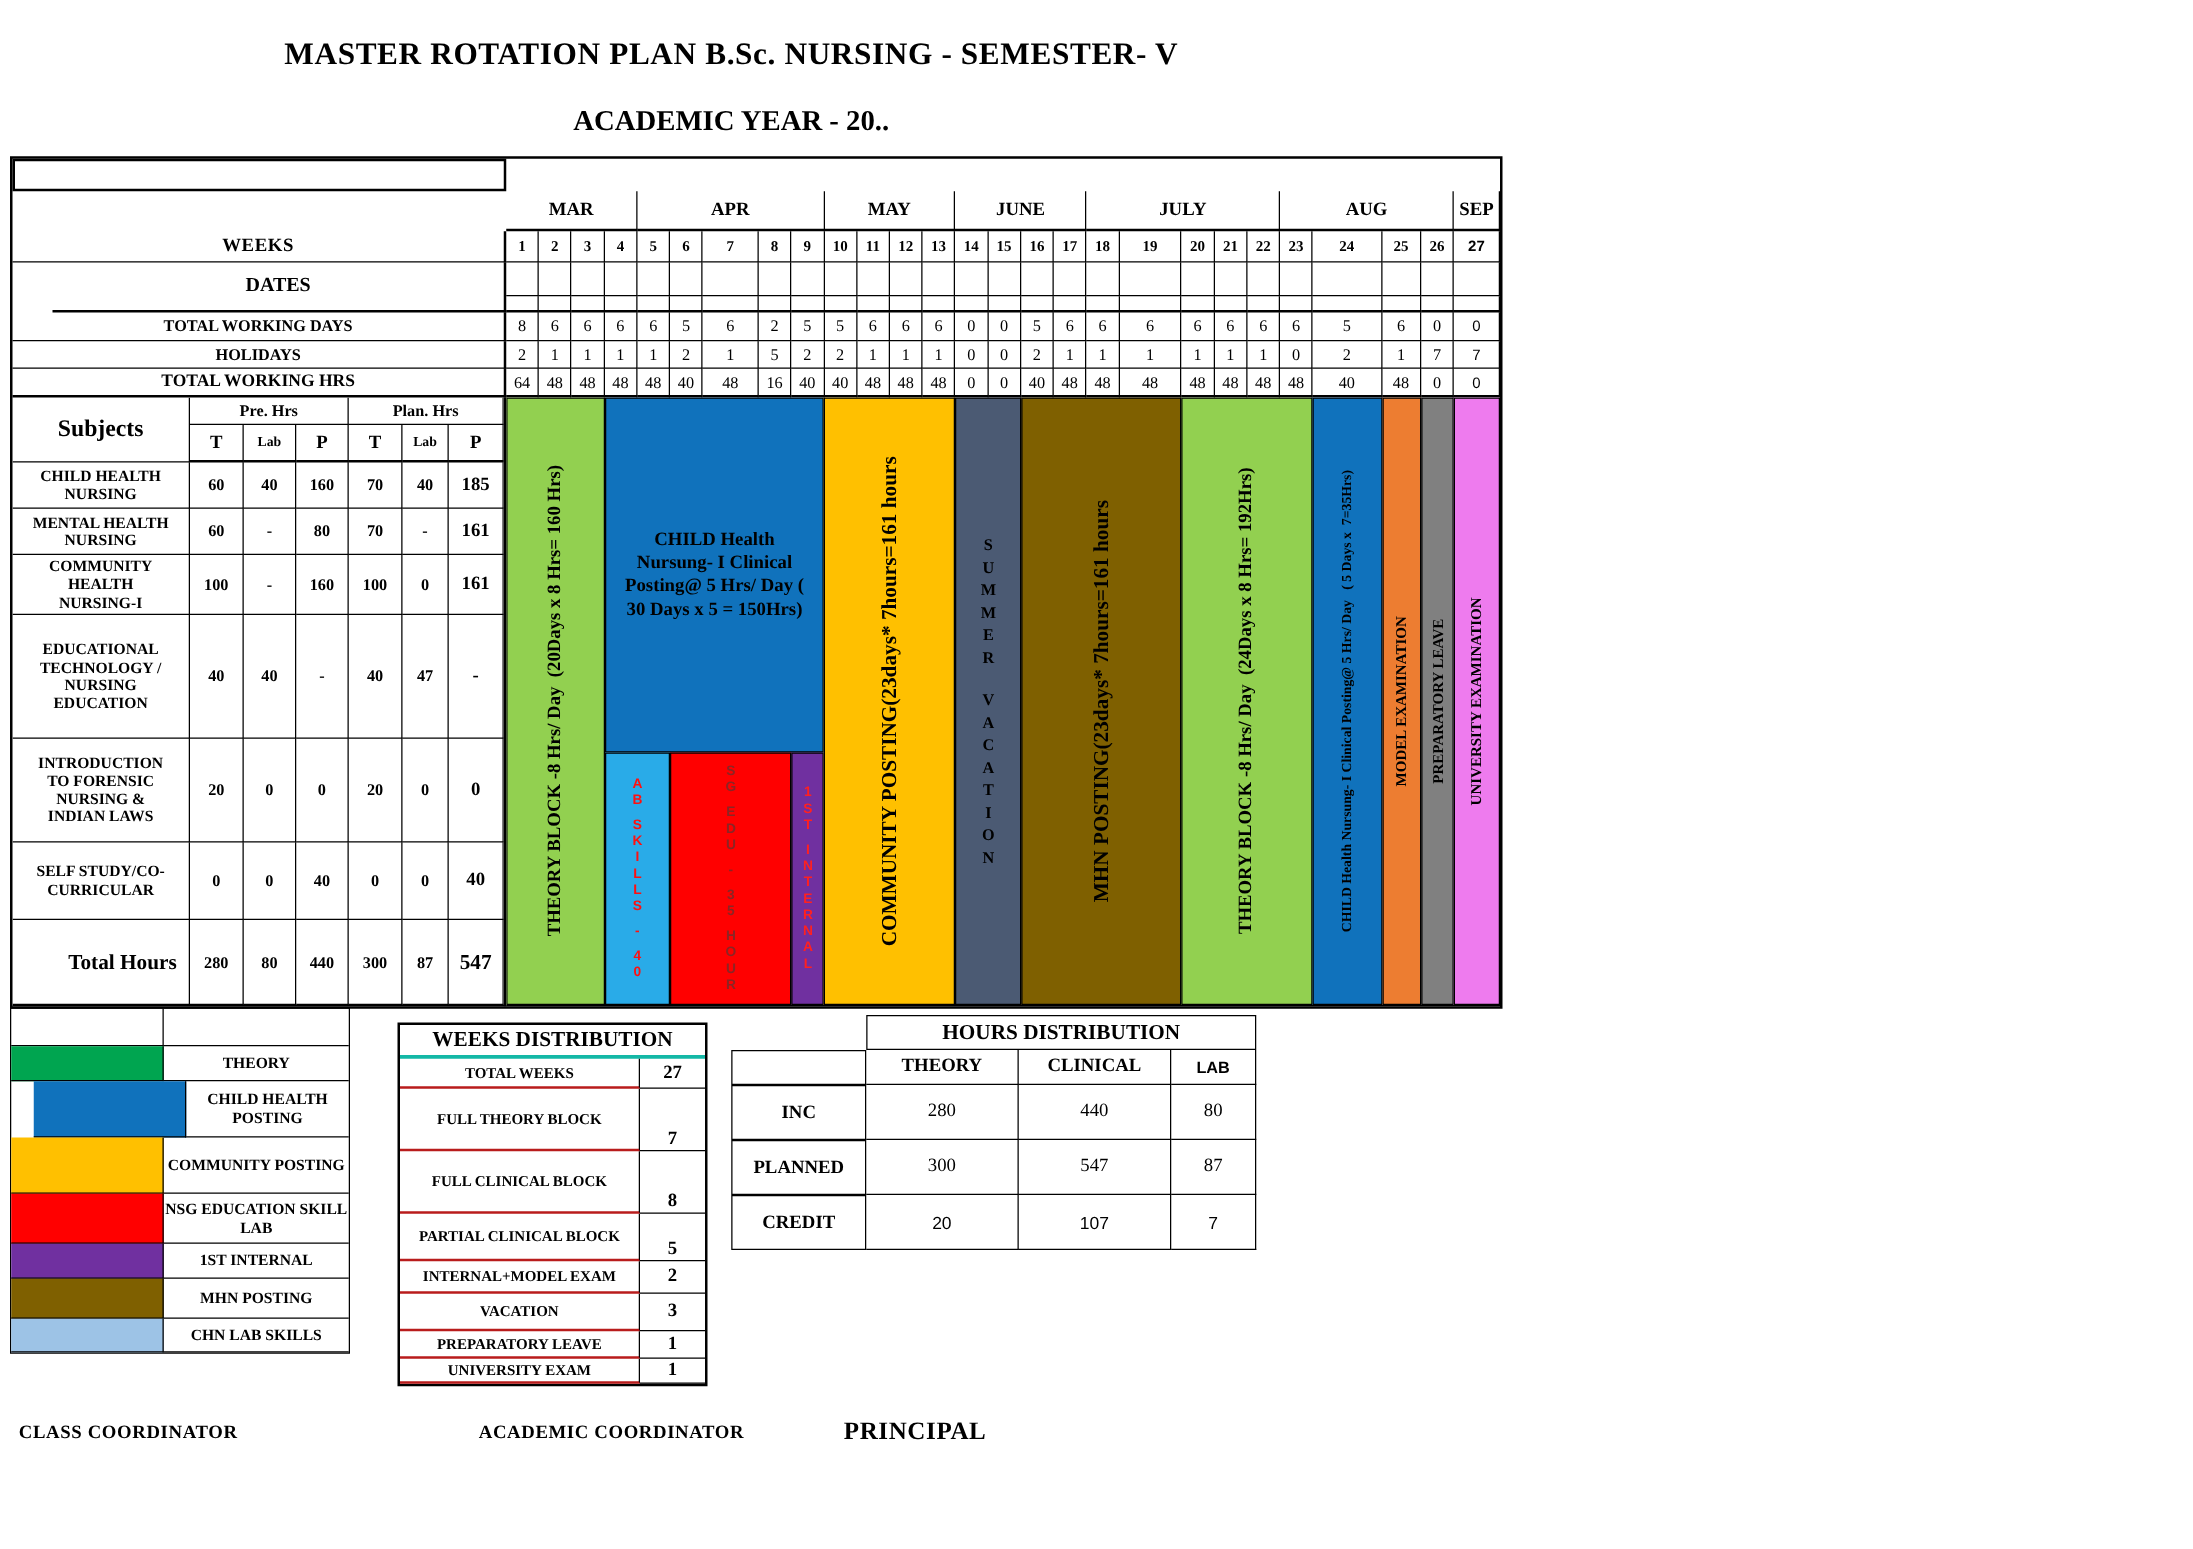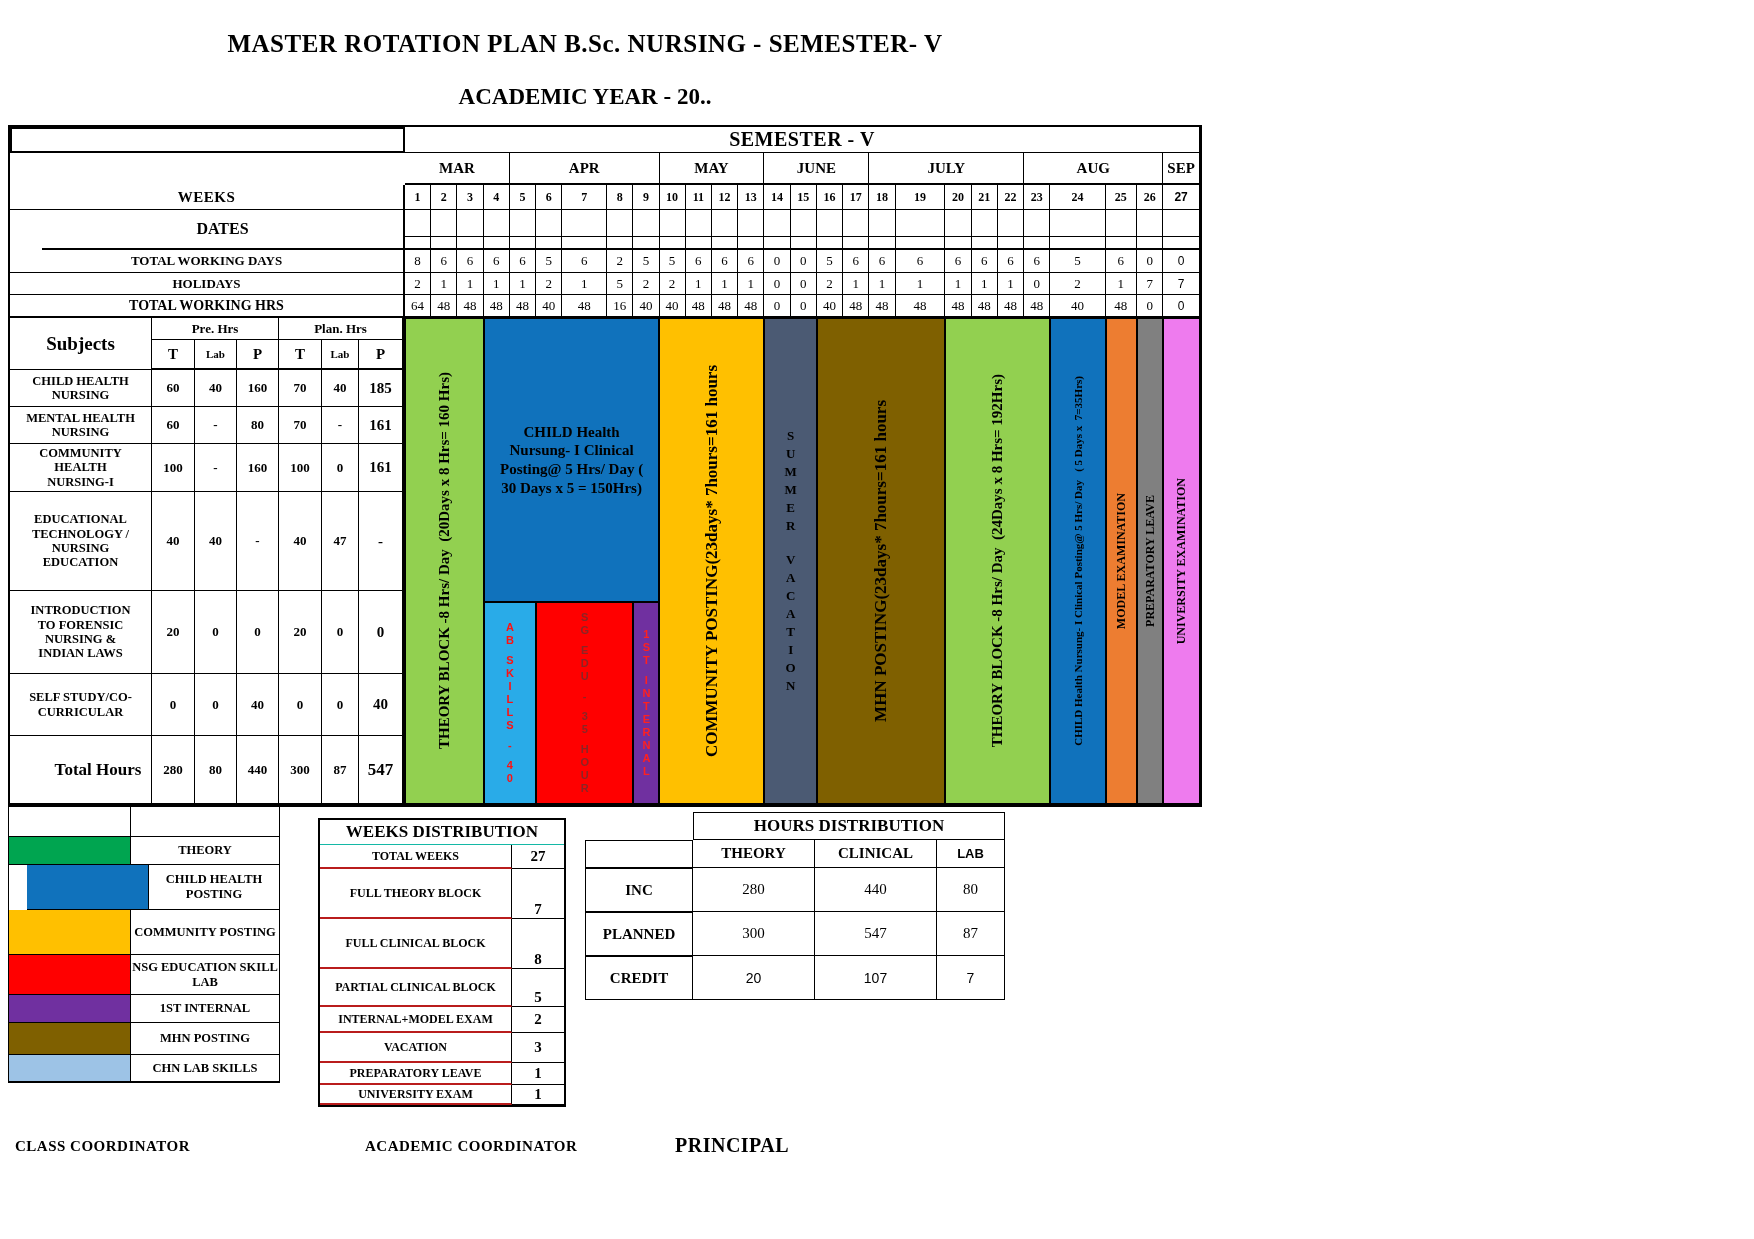--- a/index.html
+++ b/index.html
@@ -60,21 +60,21 @@
   .stack.serifstack .gap { height:16px; }
 
   
   .legend { position:absolute; left:8px; top:806px; width:272px; border:1px solid #000; box-sizing:border-box; }
   .legend-row { display:flex; }
   .legend-swatch { width:122px; box-sizing:border-box; border-right:1px solid #000; border-bottom:1px solid #000; }
   .legend-label { flex:1; box-sizing:border-box; border-bottom:1px solid #000; display:flex;
                   align-items:center; justify-content:center; text-align:center;
                   font-weight:bold; font-size:12.5px; line-height:1.2; }
   .wdist { position:absolute; left:318px; top:818px; width:248px; border:2px solid #000; box-sizing:border-box; }
-  .wdist-title { font-size:17px; font-weight:bold; text-align:center; border-bottom:1px solid #14b8a6; padding:2px 0; }
+  .wdist-title { font-size:17px; font-weight:bold; text-align:center; border-bottom:3px solid #14b8a6; padding:2px 0; }
   .wdist-row { display:flex; }
   .wdist-label { flex:1; box-sizing:border-box; border-right:1px solid #000; border-bottom:2px solid #b91c1c;
                  display:flex; align-items:center; justify-content:center; font-weight:bold; font-size:12px; text-align:center; }
   .wdist-value { width:52px; box-sizing:border-box; border-bottom:1px solid #000; display:flex;
                  justify-content:center; font-weight:bold; font-size:15px; align-items:center; }
   .wdist-value.bottom { align-items:flex-end; }
   .hdist { position:absolute; left:585px; top:812px; width:420px; display:grid;
            grid-template-columns:108px 122px 122px 68px; grid-template-rows:28px 28px 44px 44px 44px; }
   .hd-cell { display:flex; align-items:center; justify-content:center; box-sizing:border-box;
              border-right:1px solid #000; border-bottom:1px solid #000; border-top:0; border-left:0; }
@@ -92,21 +92,20 @@
 </style>
 </head>
 <body>
 
 <div id="sheet">
   <div class="doc-title">MASTER ROTATION PLAN B.Sc. NURSING - SEMESTER- V</div>
   <div class="doc-subtitle">ACADEMIC YEAR - 20..</div>
 
   <div class="main-grid" id="main-grid" style="grid-template-columns: 395px 1fr 1fr 1fr 1fr 1fr 1fr 1.7fr 1fr 1fr 1fr 1fr 1fr 1fr 1fr 1fr 1fr 1fr 1fr 1.9fr 1fr 1fr 1fr 1fr 2.1fr 1.2fr 1fr 1.4fr;">
       <div class="cell br2" style="grid-area: 1 / 1 / 2 / 2; border: 2px solid rgb(0, 0, 0);"></div>
-      <div class="cell semester" style="grid-area: 1 / 2 / 2 / 29;">SEMESTER - V</div>
       <div class="cell month-cell bb2" style="grid-area: 2 / 2 / 3 / 6;">MAR</div>
       <div class="cell month-cell bb2" style="grid-area: 2 / 6 / 3 / 11;">APR</div>
       <div class="cell month-cell bb2" style="grid-area: 2 / 11 / 3 / 15;">MAY</div>
       <div class="cell month-cell bb2" style="grid-area: 2 / 15 / 3 / 19;">JUNE</div>
       <div class="cell month-cell bb2" style="grid-area: 2 / 19 / 3 / 24;">JULY</div>
       <div class="cell month-cell bb2" style="grid-area: 2 / 24 / 3 / 28;">AUG</div>
       <div class="cell month-cell bb2" style="grid-area: 2 / 28 / 3 / 29;">SEP</div>
       <div class="cell weeks-lbl br2" style="grid-area: 3 / 1 / 4 / 2;">WEEKS</div>
       <div class="cell wknum" style="grid-area: 3 / 2 / 4 / 3;">1</div>
       <div class="cell wknum" style="grid-area: 3 / 3 / 4 / 4;">2</div>
@@ -528,15 +527,15 @@
       <div class="hd-cell hd-val" style="grid-area: 4 / 2 / 5 / 3;">300</div>
       <div class="hd-cell hd-val" style="grid-area: 4 / 3 / 5 / 4;">547</div>
       <div class="hd-cell hd-val" style="grid-area: 4 / 4 / 5 / 5;">87</div>
       <div class="hd-cell hd-rowlabel hd-frame" style="grid-area: 5 / 1 / 6 / 2;">CREDIT</div>
       <div class="hd-cell hd-val-sans" style="grid-area: 5 / 2 / 6 / 3;">20</div>
       <div class="hd-cell hd-val-sans" style="grid-area: 5 / 3 / 6 / 4;">107</div>
       <div class="hd-cell hd-val-sans" style="grid-area: 5 / 4 / 6 / 5;">7</div>
     </div>
 
   <div class="footer-label" style="left:15px;">CLASS COORDINATOR</div>
-  <div class="footer-label" style="left:365px;">ACADEMIC COORDINATOR</div>
+  <div class="footer-label" style="left:383px;">ACADEMIC COORDINATOR</div>
   <div class="footer-principal" style="left:675px;">PRINCIPAL</div>
 </div>
 
 </body></html>

